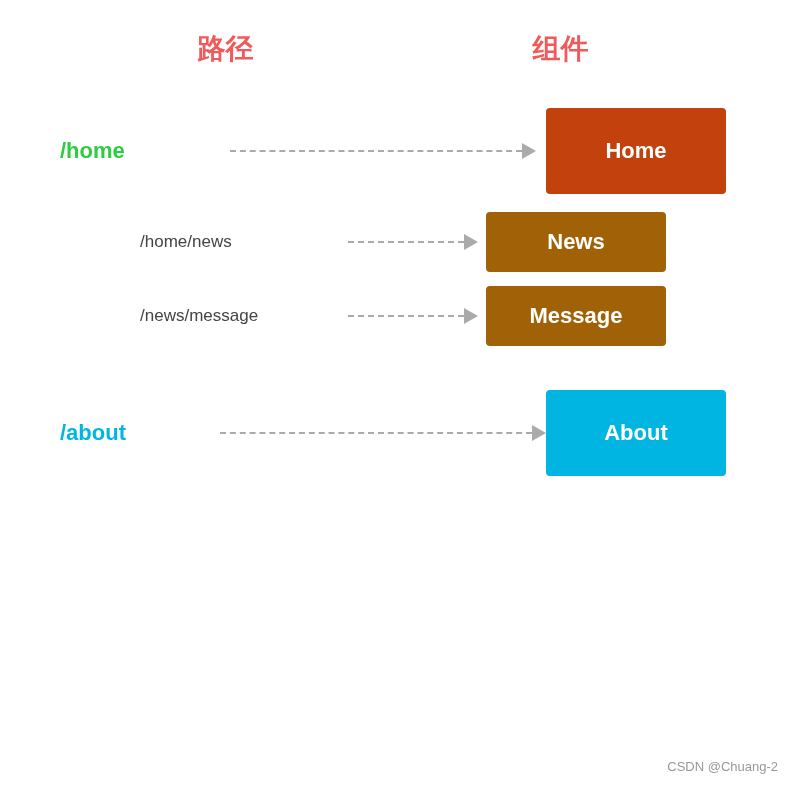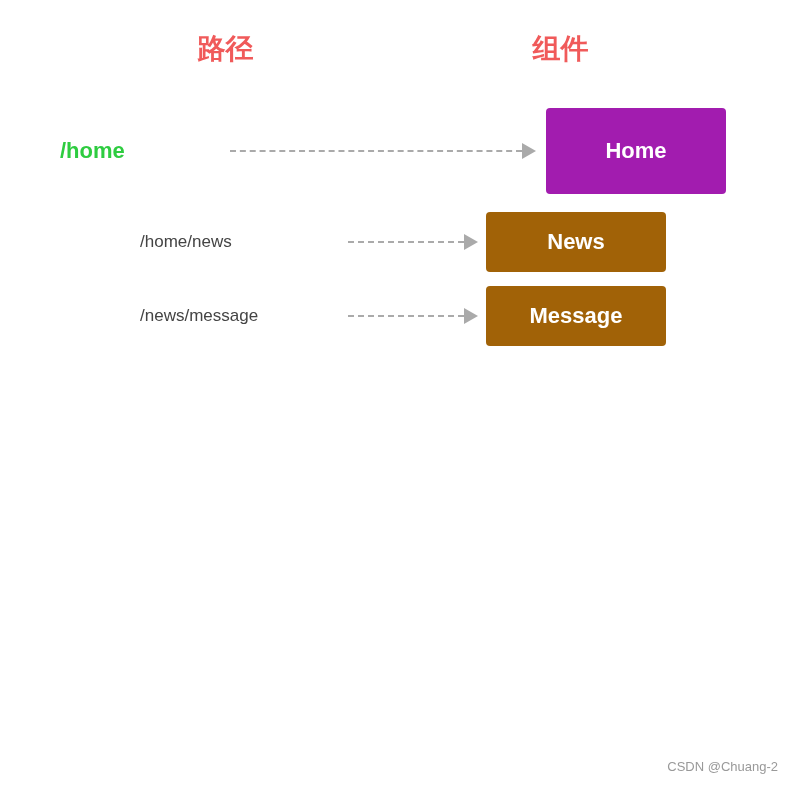--- a/index.html
+++ b/index.html
@@ -98,21 +98,21 @@
       align-items: center;
       justify-content: center;
       font-size: 22px;
       font-weight: bold;
       color: #ffffff;
       border-radius: 4px;
       flex-shrink: 0;
     }
 
     .box-green {
-      background: #a21caf;
+      background: #c2410c;
       height: 86px;
     }
 
     .box-dark {
       background: #a16207;
       height: 60px;
     }
 
     .box-blue {
       background: #00b5e2;
@@ -183,15 +183,25 @@
       <div class="dashed-arrow">
         <div class="dashed-line"></div>
         <div class="arrow-head"></div>
       </div>
       <div class="component-box box-dark">
         <span>Message</span>
       </div>
     </div>
   </div>
 
+  <div class="route-row" style="margin-top: 28px;">
+    <span class="route-path blue">/about</span>
+    <div class="dashed-arrow">
+      <div class="dashed-line"></div>
+      <div class="arrow-head"></div>
+    </div>
+    <div class="component-box box-blue">
+      <span>About</span>
+    </div>
+  </div>
 
   <div class="watermark">CSDN @Chuang-2</div>
 </div>
 
 </body></html>

